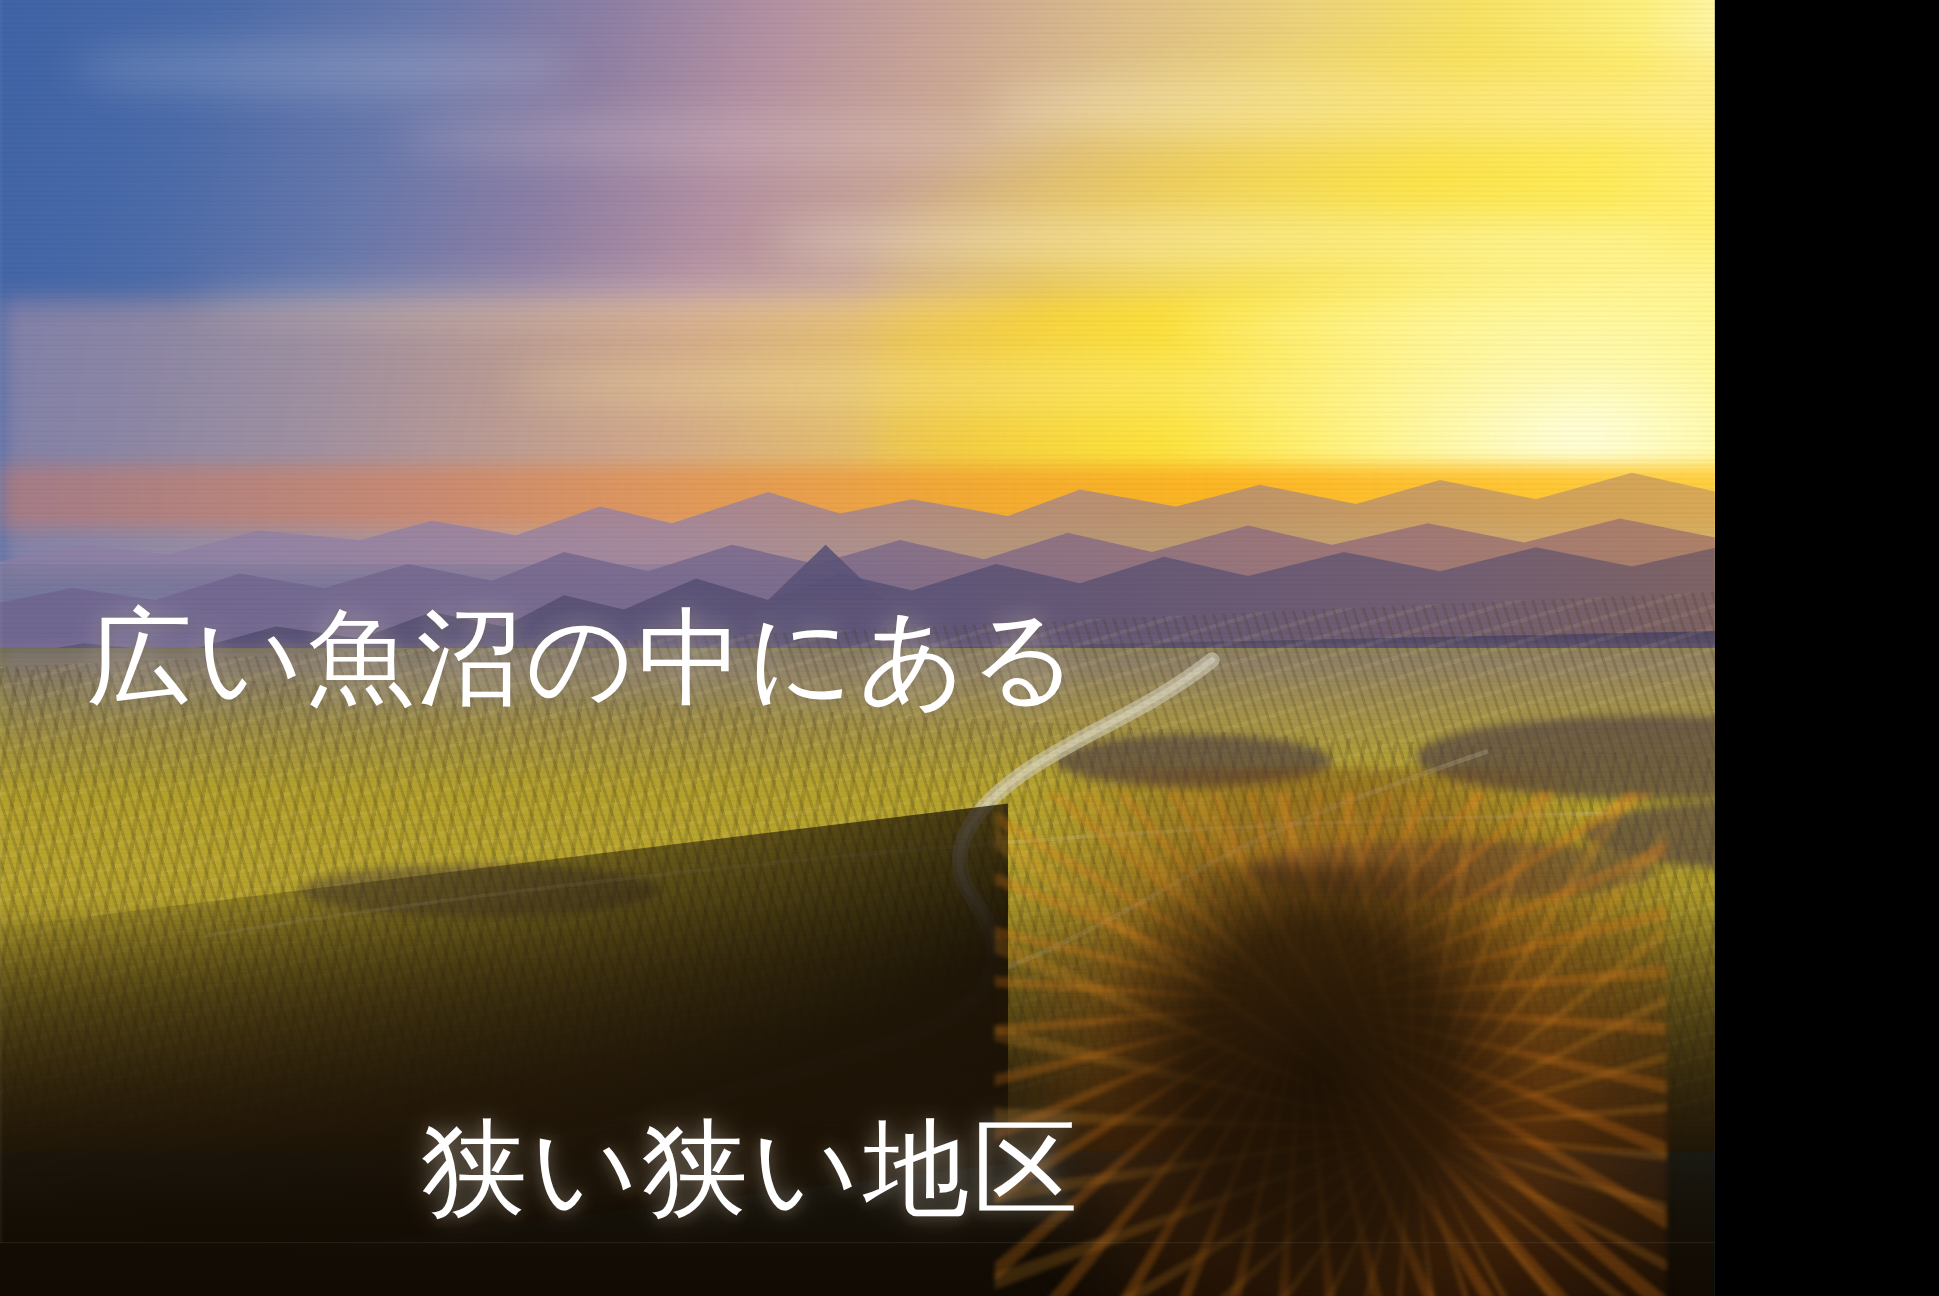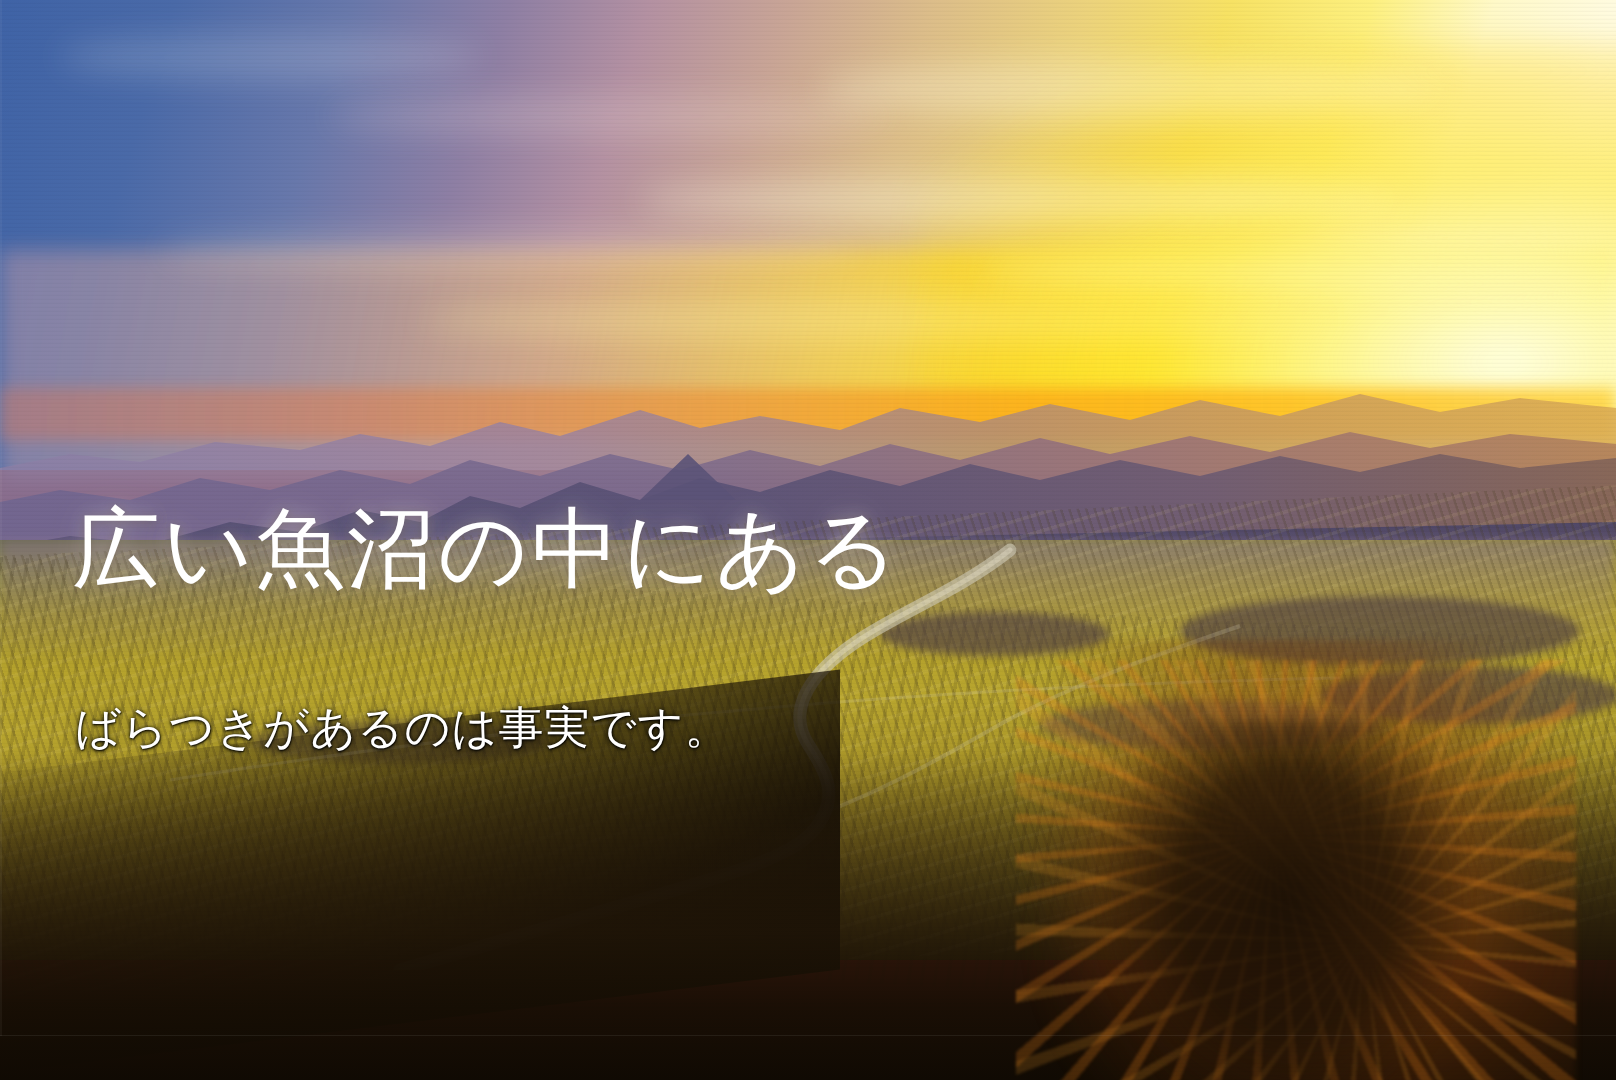--- a/index.html
+++ b/index.html
@@ -4,25 +4,25 @@
 <title>広い魚沼の中にある狭い狭い地区</title>
 <style>
   html, body {
     margin: 0;
     padding: 0;
     background: #000;
   }
 
   .stage {
     position: relative;
-    width: 1616px;
+    width: 1429px;
     height: 1080px;
     overflow: hidden;
     font-family: "Liberation Serif", "DejaVu Serif", serif;
-    background: #7f1d1d;
+    background: #0c4a6e;
     text-align: right;
   }
 
   
   .photo {
     position: absolute;
     inset: 0;
     overflow: hidden;
   }
 
@@ -408,23 +408,23 @@
 
     <div class="grain"></div>
     <div class="seam"></div>
     <div class="edge-l"></div>
   </div>
 
   <div class="content">
 
     <h2 class="headline">
       <span class="headline-line">広い魚沼の中にある</span>
+      <span class="headline-line">狭い狭い地区</span>
     </h2>
 
     <div class="body-copy">
-      <span class="body-line">ばらつきがあるのは事実です。</span>
       
       
       
     </div>
 
   </div>
 </div>
 
 </body></html>

